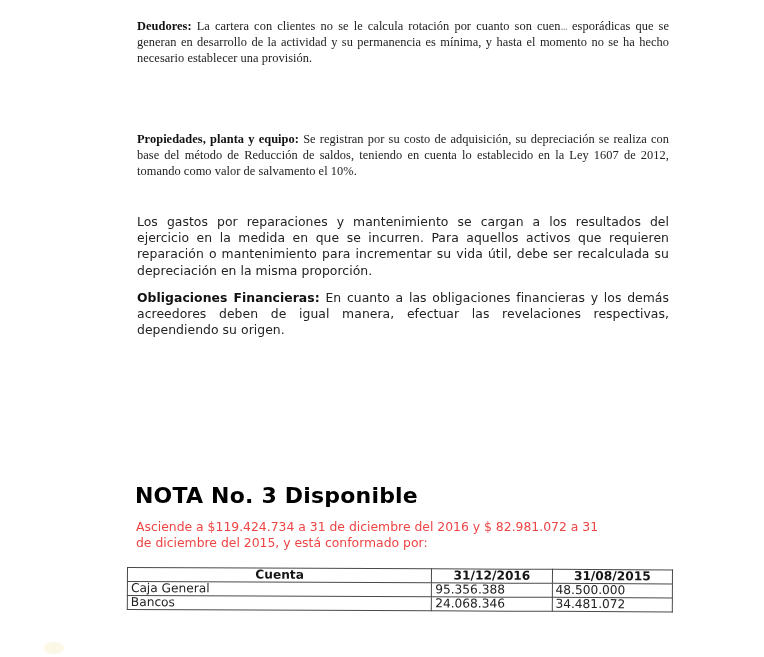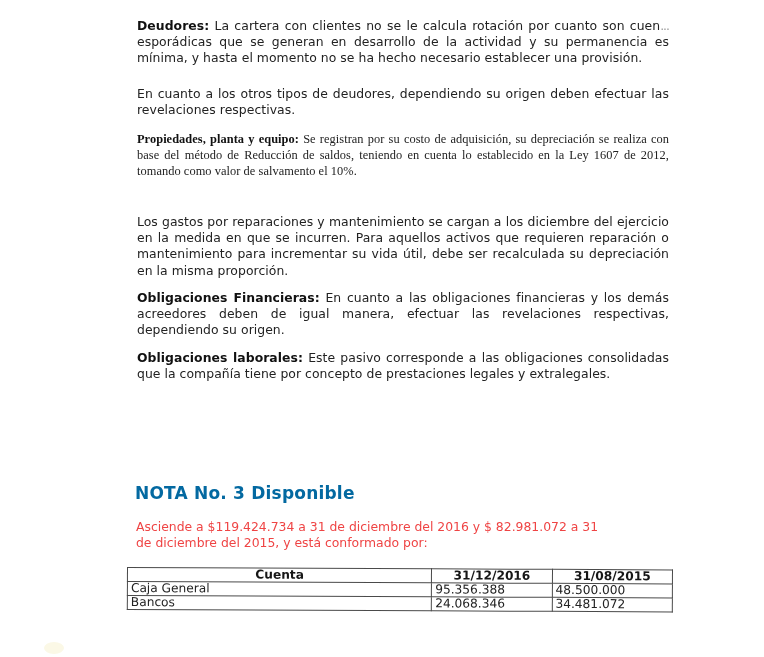--- a/index.html
+++ b/index.html
@@ -38,40 +38,40 @@
       font-size: 12.4px;
       line-height: 16.2px;
       text-align: justify;
       color: #222;
       letter-spacing: 0.05px;
     }
     .para b {
       font-weight: bold;
       color: #111;
     }
-    .p-deudores { top: 18px; }
+    .p-deudores { top: 18px; font-family: Liberation Serif, serif; }
     .p-otros { top: 86px; }
     .p-propiedades { top: 131px; font-family: Liberation Serif, serif; }
     .p-gastos { top: 214px; }
     .p-financieras { top: 290px; }
     .p-laborales { top: 350px; }
     .p-reconocimiento { top: 401px; }
 
     .cut {
       color: #9a9a9a;
       letter-spacing: -1px;
     }
 
     .nota-title {
       position: absolute;
       left: 135px;
       top: 483px;
-      font-size: 17px;
+      font-size: 22px;
       font-weight: bold;
-      color: #0369a1;
+      color: #000000;
       letter-spacing: 0.2px;
     }
     .nota-text {
       position: absolute;
       left: 136px;
       top: 519px;
       width: 470px;
       font-size: 12.4px;
       line-height: 15.6px;
       color: #ef4444;
@@ -110,39 +110,33 @@
   </style>
 </head>
 <body>
 
 <div class="page">
 
   <div class="para p-deudores">
     <b>Deudores:</b><span> La cartera con clientes no se le calcula rotación por cuanto son cuen</span><span class="cut">...</span><span> esporádicas que se generan en desarrollo de la actividad y su permanencia es mínima, y hasta el momento no se ha hecho necesario establecer una provisión.</span>
   </div>
 
-  <div class="para p-otros">
-    <span>En cuanto a los otros tipos de deudores, dependiendo su origen deben efectuar las revelaciones respectivas.</span>
-  </div>
 
   <div class="para p-propiedades">
     <b>Propiedades, planta y equipo:</b><span> Se registran por su costo de adquisición, su depreciación se realiza con base del método de Reducción de saldos, teniendo en cuenta lo establecido en la Ley 1607 de 2012, tomando como valor de salvamento el 10%.</span>
   </div>
 
   <div class="para p-gastos">
-    <span>Los gastos por reparaciones y mantenimiento se cargan a los diciembre del ejercicio en la medida en que se incurren. Para aquellos activos que requieren reparación o mantenimiento para incrementar su vida útil, debe ser recalculada su depreciación en la misma proporción.</span>
+    <span>Los gastos por reparaciones y mantenimiento se cargan a los resultados del ejercicio en la medida en que se incurren. Para aquellos activos que requieren reparación o mantenimiento para incrementar su vida útil, debe ser recalculada su depreciación en la misma proporción.</span>
   </div>
 
   <div class="para p-financieras">
     <b>Obligaciones Financieras:</b><span> En cuanto a las obligaciones financieras y los demás acreedores deben de igual manera, efectuar las revelaciones respectivas, dependiendo su origen.</span>
   </div>
 
-  <div class="para p-laborales">
-    <b>Obligaciones laborales:</b><span> Este pasivo corresponde a las obligaciones consolidadas que la compañía tiene por concepto de prestaciones legales y extralegales.</span>
-  </div>
 
 
   <div class="nota-title">NOTA No. 3 Disponible</div>
   <div class="nota-text">Asciende a $119.424.734 a 31 de diciembre del 2016 y $ 82.981.072 a 31 de diciembre del 2015, y está conformado por:</div>
 
   <table class="cuentas">
     <thead>
       <tr>
         <th class="c1">Cuenta</th>
         <th class="c2">31/12/2016</th>

